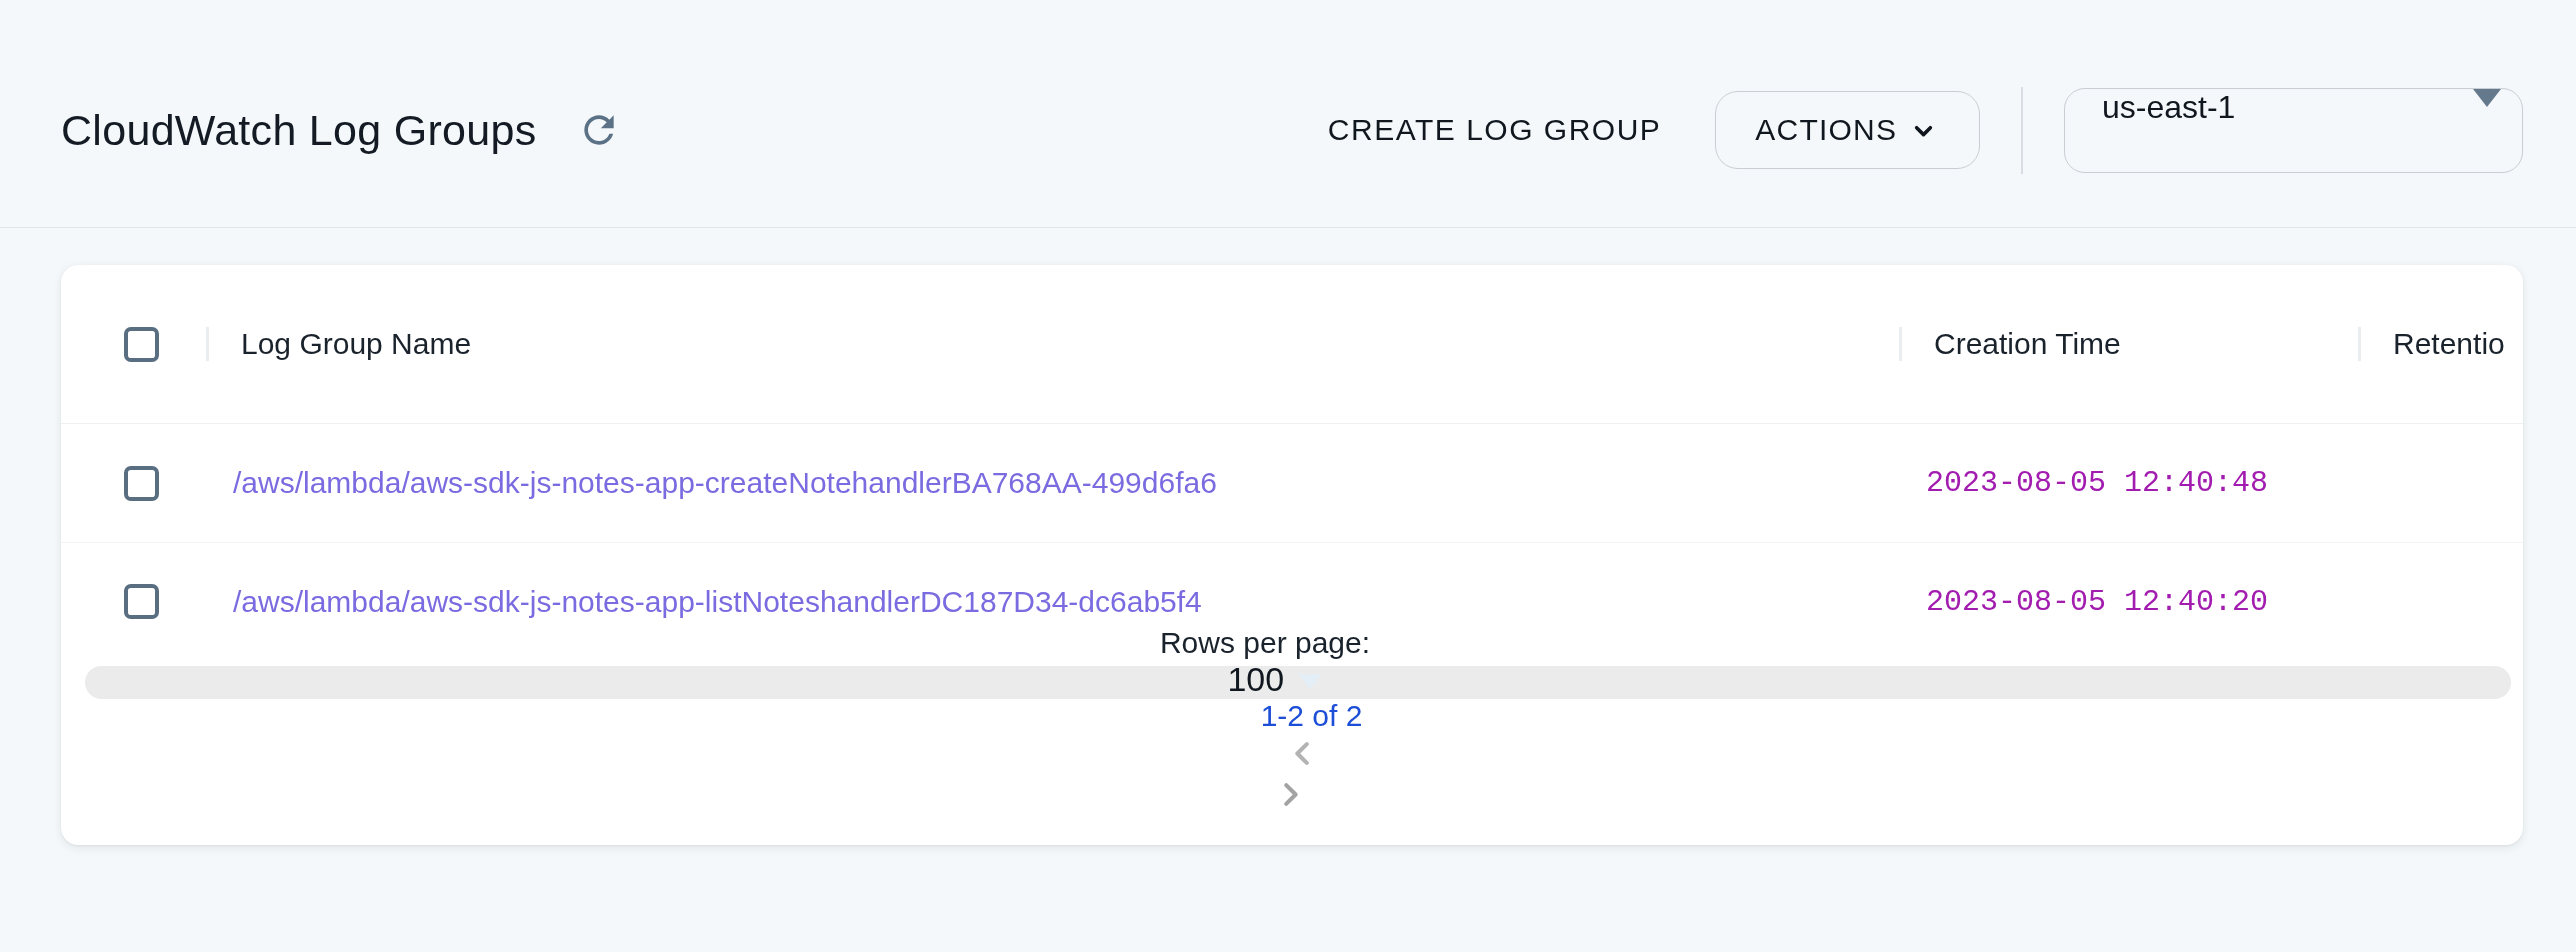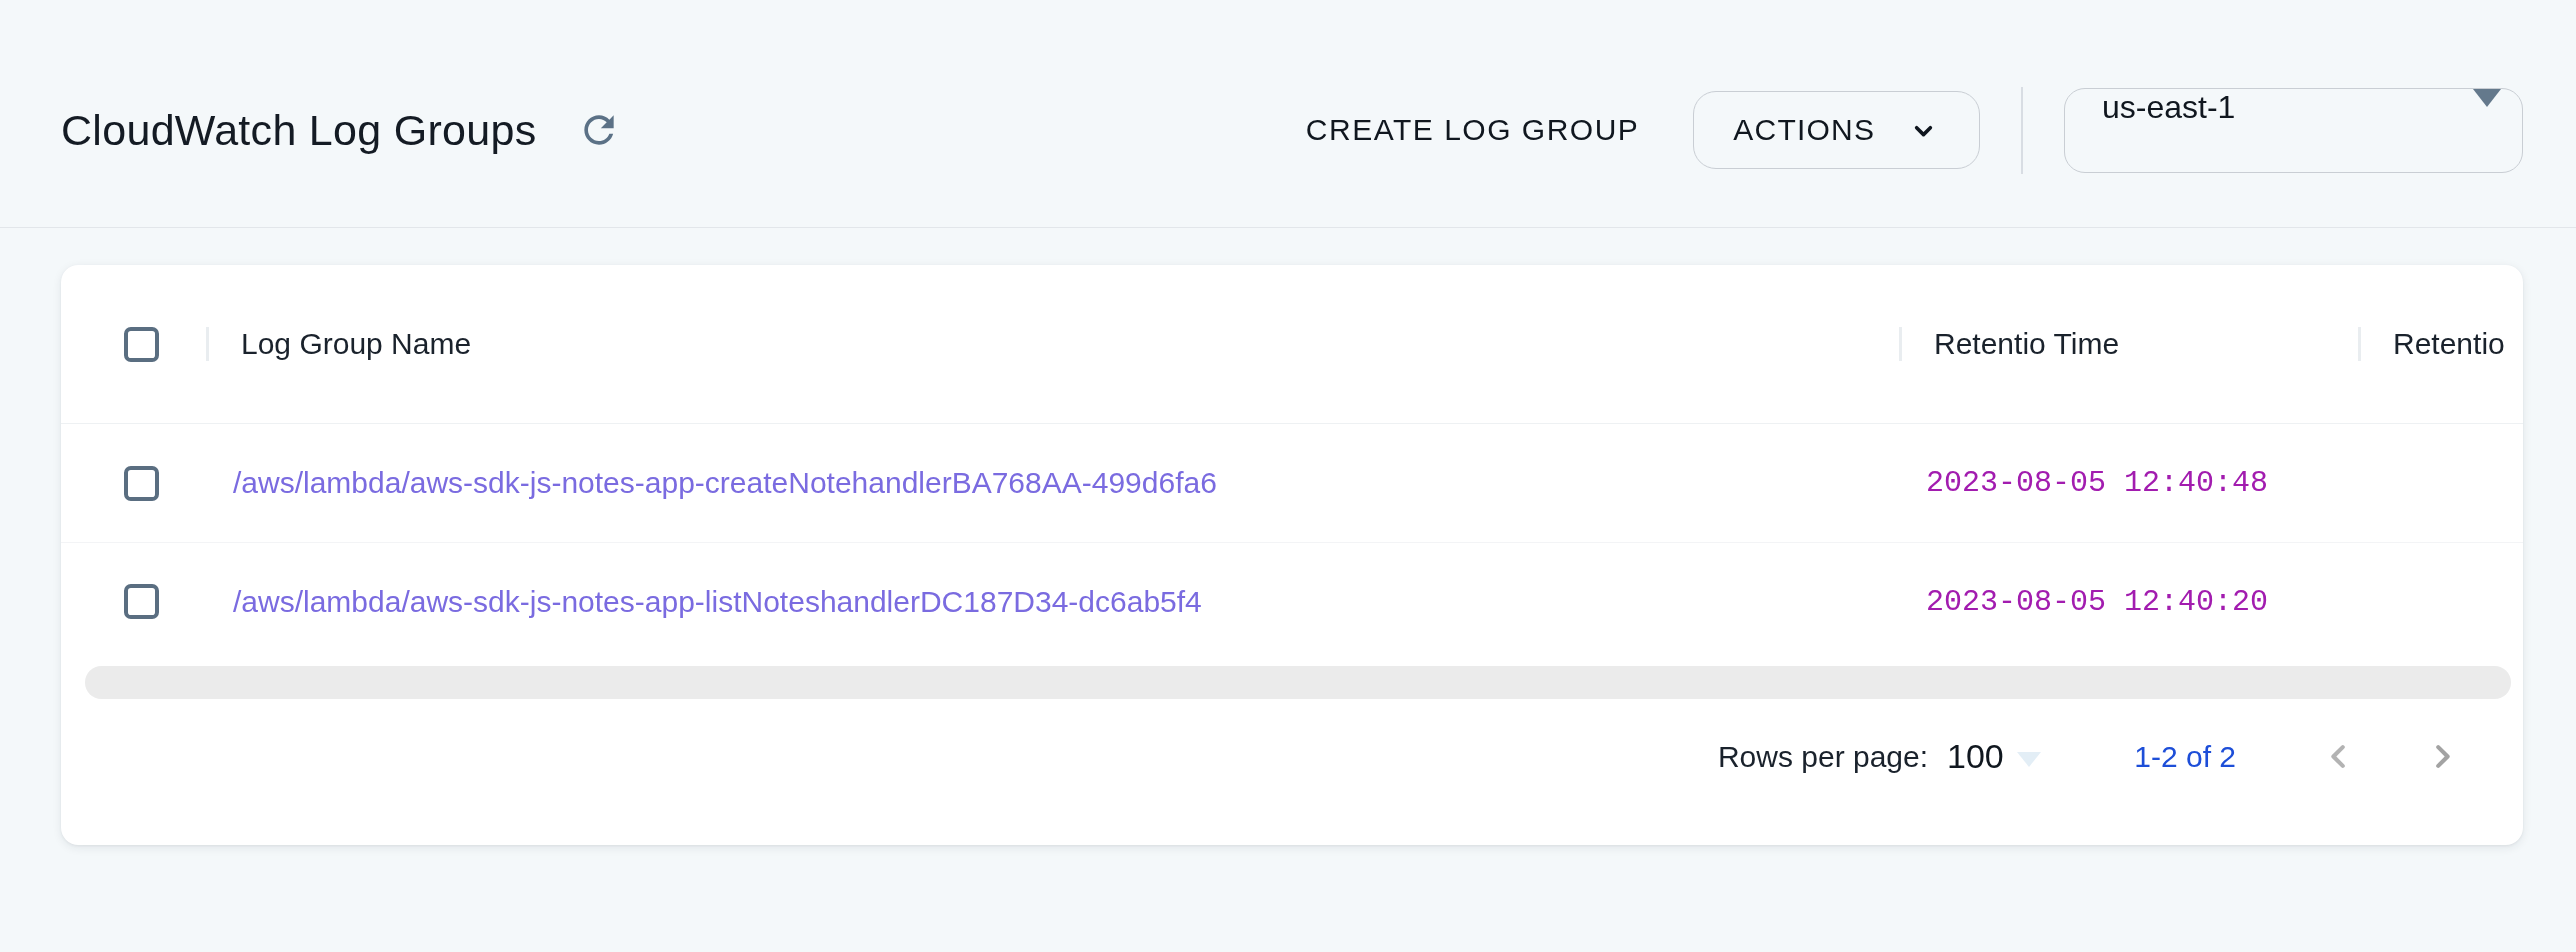--- a/index.html
+++ b/index.html
@@ -27,21 +27,21 @@
     background: none; border: none; cursor: pointer; border-radius: 50%;
   }
   .topbar-right { margin-left: auto; display: flex; align-items: center; }
   .create-btn {
     background: none; border: none; cursor: pointer;
     font-family: inherit; font-size: 30px; font-weight: 500;
     letter-spacing: 1.5px; color: #10171f;
     padding: 19.3px 27px; margin-right: 27px;
   }
   .actions-btn {
-    display: flex; align-items: center; gap: 32px;
+    display: flex; align-items: center; gap: 10px;
     background: transparent; cursor: pointer;
     border: 1.9px solid #c9ced4; border-radius: 23px;
     padding: 21px 39px;
     font-family: inherit; font-size: 30px; font-weight: 500;
     letter-spacing: 1.2px; color: #10171f;
   }
   .v-divider {
     width: 1.9px; height: 87px; background: #d8dde3; margin: 0 41px;
   }
   .region-select {
@@ -101,21 +101,21 @@
 
   .h-scrollbar {
     margin: 5.8px 0 0 24px;
     width: 2426px; height: 33px;
     border-radius: 16.4px; background: #ebebeb; cursor: pointer;
   }
 
   
   .pagination {
     height: 116px; display: flex; align-items: center;
-    justify-content: flex-end; padding-right: 54px;
+    justify-content: flex-end; padding-right: 54px; flex-direction: column;
   }
   .rpp-label { font-size: 30px; color: #1a222c; }
   .rpp-select {
     display: flex; align-items: flex-end; cursor: pointer;
     margin-left: 19px;
   }
   .rpp-value { font-size: 34px; color: #10171f; }
   .rpp-arrow {
     margin: 0 0 9.7px 13.5px;
     width: 0; height: 0;
@@ -168,21 +168,21 @@
   </div>
 </div>
 
 <div class="card">
 
   <div class="thead">
     <div class="cb-cell">
       <div class="checkbox"></div>
     </div>
     <div class="th">Log Group Name</div>
-    <div class="th">Retentio Time</div>
+    <div class="th">Creation Time</div>
     <div class="th">Retentio</div>
   </div>
 
   <div class="trow">
     <div class="cb-cell">
       <div class="checkbox"></div>
     </div>
     <div class="td-name">
       <a>/aws/lambda/aws-sdk-js-notes-app-createNotehandlerBA768AA-499d6fa6</a>
     </div>

